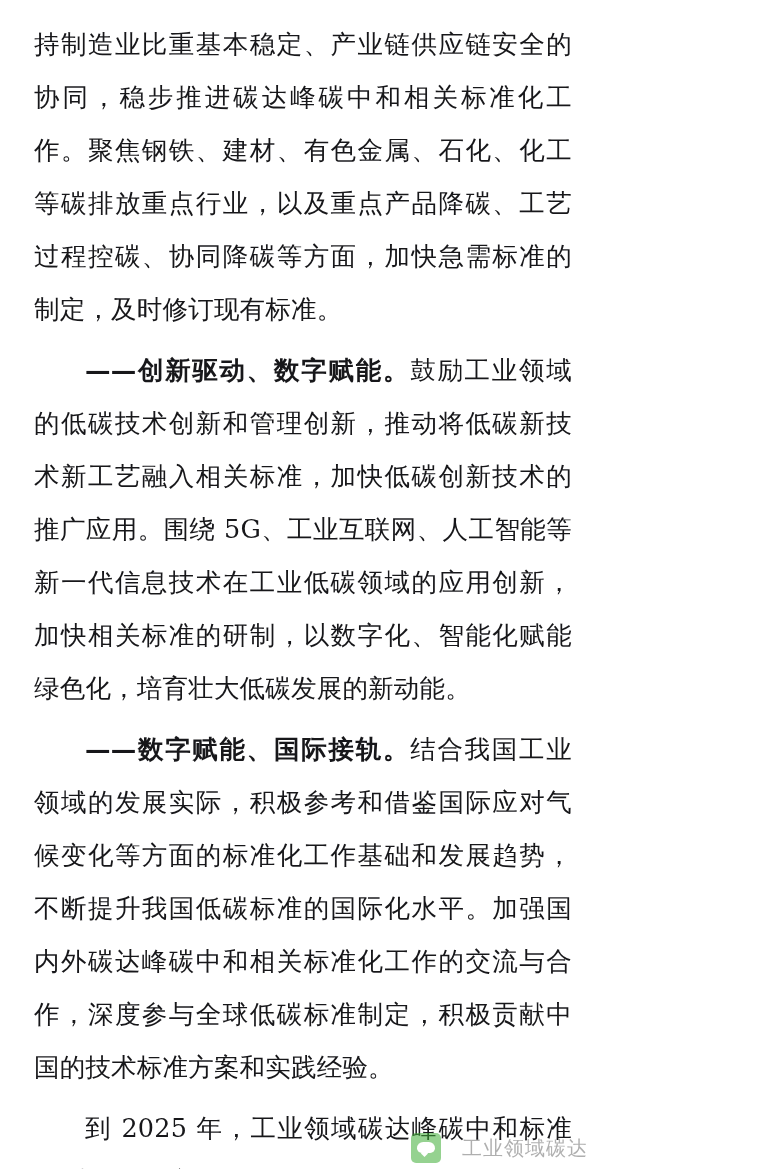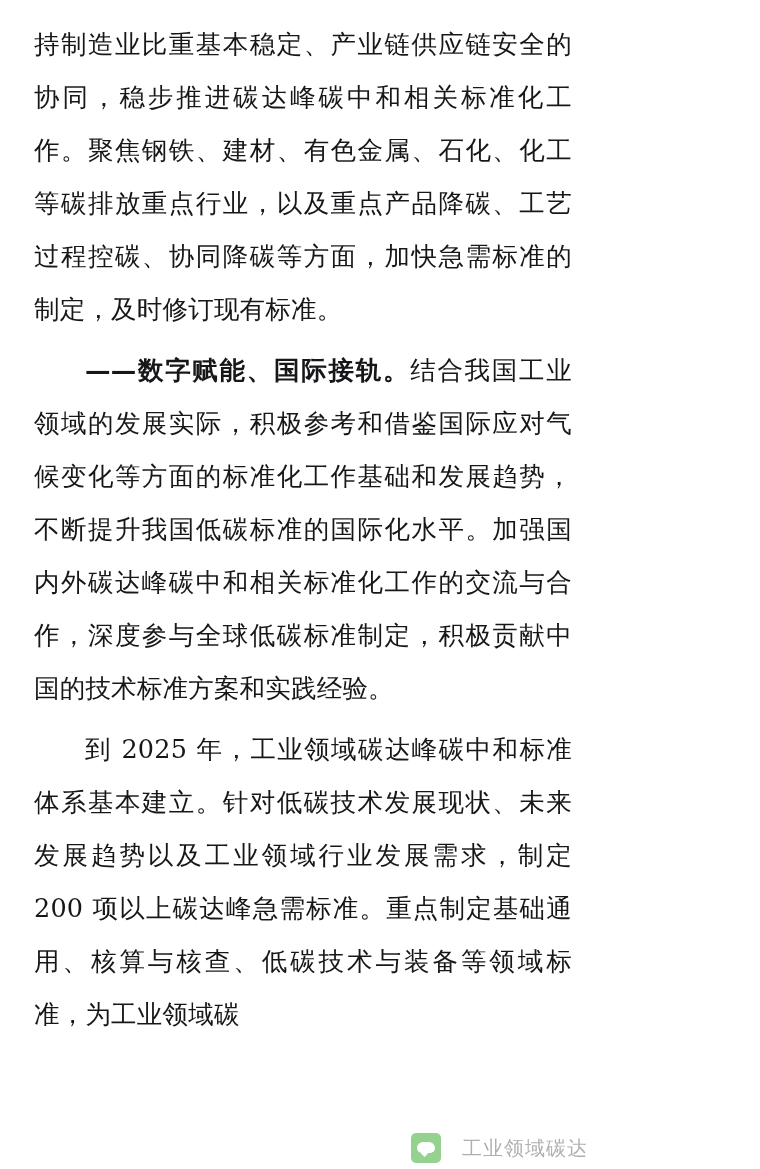--- a/index.html
+++ b/index.html
@@ -90,20 +90,21 @@
     letter-spacing: 1px;
   }
 </style>
 </head>
 <body>
 
 <div class="page">
 
   <p class="para">持制造业比重基本稳定、产业链供应链安全的协同，稳步推进碳达峰碳中和相关标准化工作。聚焦钢铁、建材、有色金属、石化、化工等碳排放重点行业，以及重点产品降碳、工艺过程控碳、协同降碳等方面，加快急需标准的制定，及时修订现有标准。</p>
 
+  <p class="para indent"><span class="bold-lead">——创新驱动、数字赋能。</span><span>鼓励工业领域的低碳技术创新和管理创新，推动将低碳新技术新工艺融入相关标准，加快低碳创新技术的推广应用。围绕 5G、工业互联网、人工智能等新一代信息技术在工业低碳领域的应用创新，加快相关标准的研制，以数字化、智能化赋能绿色化，培育壮大低碳发展的新动能。</span></p>
 
   <p class="para indent"><span class="bold-lead">——数字赋能、国际接轨。</span><span>结合我国工业领域的发展实际，积极参考和借鉴国际应对气候变化等方面的标准化工作基础和发展趋势，不断提升我国低碳标准的国际化水平。加强国内外碳达峰碳中和相关标准化工作的交流与合作，深度参与全球低碳标准制定，积极贡献中国的技术标准方案和实践经验。</span></p>
 
 
   <p class="para indent">到 2025 年，工业领域碳达峰碳中和标准体系基本建立。针对低碳技术发展现状、未来发展趋势以及工业领域行业发展需求，制定 200 项以上碳达峰急需标准。重点制定基础通用、核算与核查、低碳技术与装备等领域标准，为工业领域碳</p>
 
   <div class="watermark">
     <span class="wm-logo"></span>
     <span class="wm-text">工业领域碳达</span>
   </div>

